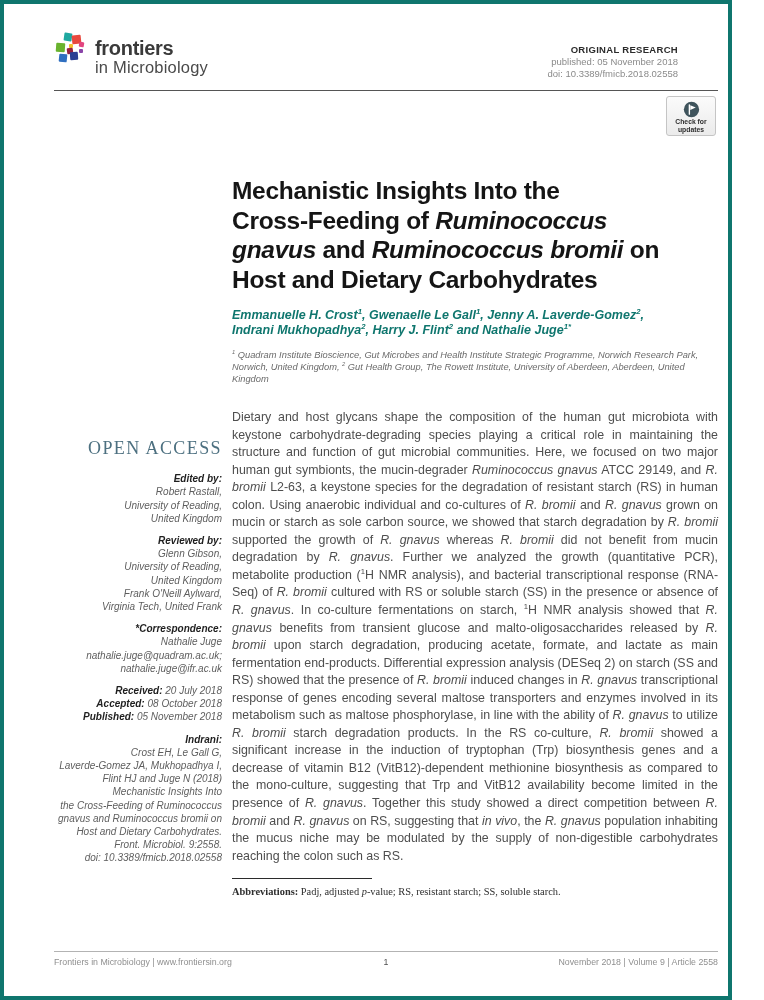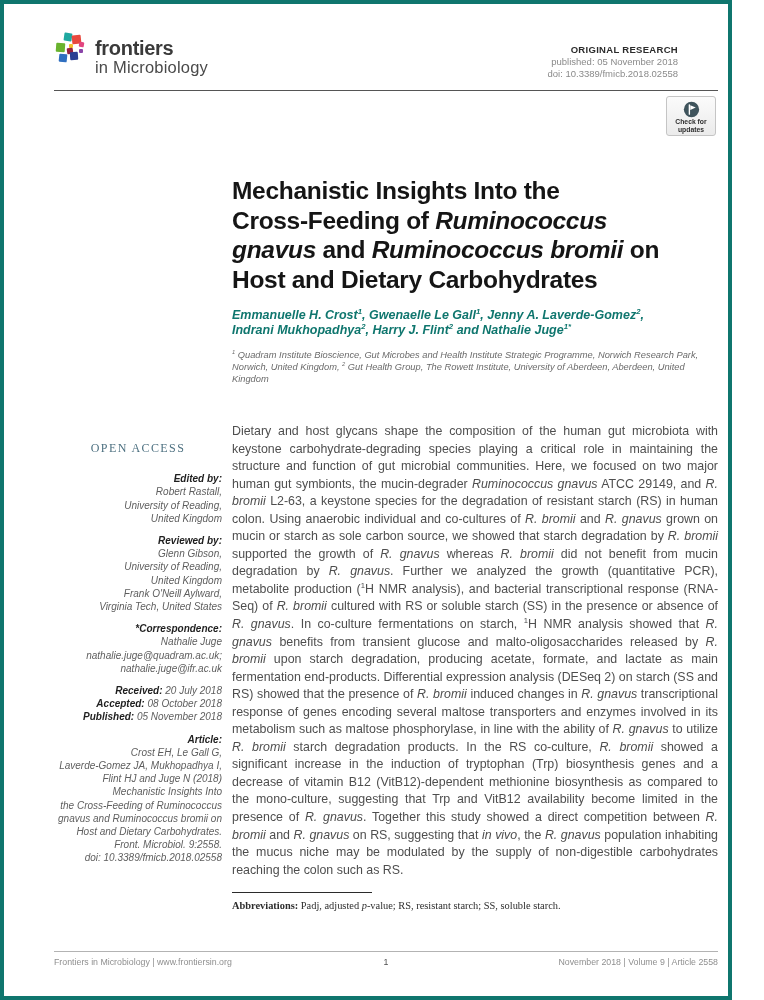--- a/index.html
+++ b/index.html
@@ -33,34 +33,34 @@
   }
   .crossmark-text{font-size:6.8px;color:#2e2e2e;line-height:7.5px;text-align:center;font-weight:700;}
 
   
   .sidebar{
     position:absolute;left:50px;top:438px;width:168px;text-align:right;
     font-size:10px;font-style:italic;color:#5e5e5e;line-height:13.2px;
   }
   .oa{
     font-family:"Liberation Serif","DejaVu Serif",serif;font-style:normal;
-    color:#4d7080;font-size:12px;letter-spacing:1.4px;margin-bottom:17px;font-weight:400;text-align:center;
+    color:#4d7080;font-size:18px;letter-spacing:1.4px;margin-bottom:17px;font-weight:400;
   }
   .sb-block{margin-bottom:9px;}
   .sb-block.gap{margin-top:14px;}
   .sb-label{font-weight:700;color:#1f1f1f;}
   .sidebar .bd{color:#1f1f1f;}
   .sb-link{cursor:pointer;}
 
   
   .main{position:absolute;left:228px;top:172px;width:486px;}
   .title{font-size:24.5px;font-weight:700;color:#151515;line-height:29.5px;letter-spacing:-0.3px;}
   .authors{margin-top:14px;font-size:12.5px;font-weight:700;font-style:italic;color:#0f766e;line-height:14.5px;}
   .affils{margin-top:12px;font-size:9.3px;font-style:italic;color:#6b6b6b;line-height:12px;}
-  .abstract{margin-top:38px;font-size:12.4px;color:#4e4e4e;line-height:17.55px;text-align:justify;}
+  .abstract{margin-top:24px;font-size:12.4px;color:#4e4e4e;line-height:17.55px;text-align:justify;}
   .keywords{margin-top:15px;font-size:10.6px;font-weight:700;color:#1f1f1f;line-height:13px;}
   .abbrev-rule{margin-top:13px;width:140px;border-top:1px solid #2b2b2b;}
   .abbrev{margin-top:6px;font-family:"Liberation Serif","DejaVu Serif",serif;font-size:10.4px;color:#2d2d2d;line-height:13px;}
 
   
   .footer-rule{position:absolute;left:50px;width:664px;top:947px;border-top:1px solid #b3b3b3;}
   .footer{position:absolute;left:50px;width:664px;top:953px;font-size:8.8px;color:#8f8f8f;}
   .footer-left{position:absolute;left:0;}
   .footer-center{position:absolute;left:0;width:100%;text-align:center;color:#4f4f4f;}
   .footer-right{position:absolute;right:0;}
@@ -117,39 +117,39 @@
       <div>University of Reading,</div>
       <div>United Kingdom</div>
     </div>
 
     <div class="sb-block">
       <div class="sb-label">Reviewed by:</div>
       <div>Glenn Gibson,</div>
       <div>University of Reading,</div>
       <div>United Kingdom</div>
       <div>Frank O'Neill Aylward,</div>
-      <div>Virginia Tech, United States</div>
+      <div>Virginia Tech, United Frank</div>
     </div>
 
     <div class="sb-block">
       <div class="sb-label">*Correspondence:</div>
       <div>Nathalie Juge</div>
       <div class="sb-link">nathalie.juge@quadram.ac.uk;</div>
       <div class="sb-link">nathalie.juge@ifr.ac.uk</div>
     </div>
 
 
     <div class="sb-block">
       <div><span class="bd">Received:</span><span> 20 July 2018</span></div>
       <div><span class="bd">Accepted:</span><span> 08 October 2018</span></div>
       <div><span class="bd">Published:</span><span> 05 November 2018</span></div>
     </div>
 
     <div class="sb-block">
-      <div class="sb-label">Article:</div>
+      <div class="sb-label">Indrani:</div>
       <div>Crost EH, Le Gall G,</div>
       <div>Laverde-Gomez JA, Mukhopadhya I,</div>
       <div>Flint HJ and Juge N (2018)</div>
       <div>Mechanistic Insights Into</div>
       <div>the Cross-Feeding of Ruminococcus</div>
       <div>gnavus and Ruminococcus bromii on</div>
       <div>Host and Dietary Carbohydrates.</div>
       <div>Front. Microbiol. 9:2558.</div>
       <div class="sb-link">doi: 10.3389/fmicb.2018.02558</div>
     </div>

